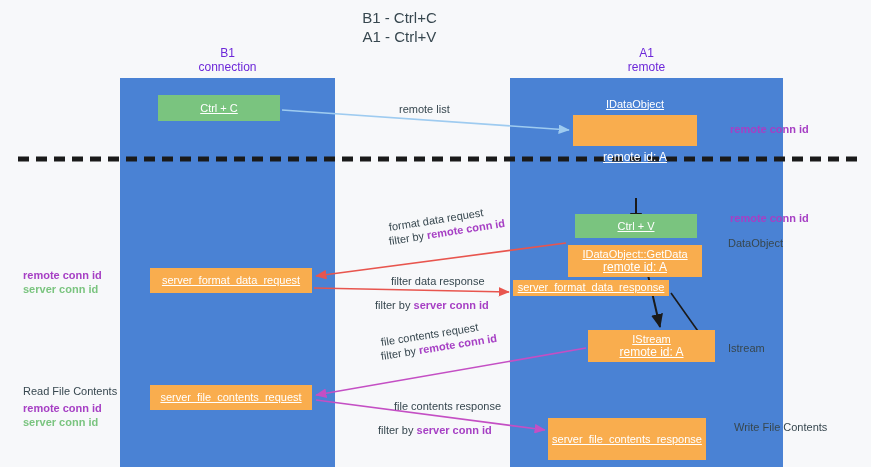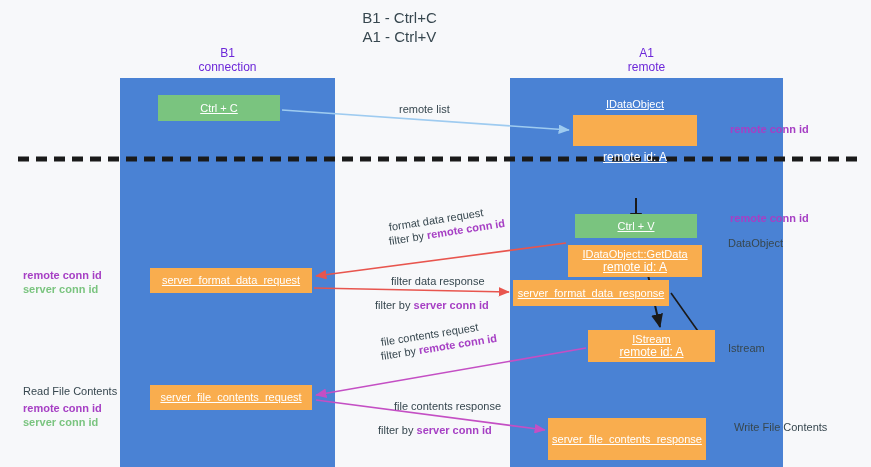--- a/index.html
+++ b/index.html
@@ -67,21 +67,21 @@
   }
   .node.green { background: #7ac47f; }
   .node.orange { background: #f9ad4e; }
   .node .sub { font-size: 12px; line-height: 13px; }
 
   #node-ctrl-c           { left: 158px; top: 95px;  width: 122px; height: 26px; }
   #node-idataobject      { left: 573px; top: 115px; width: 124px; height: 31px; gap: 40px; }
   #node-ctrl-v           { left: 575px; top: 173px; width: 122px; height: 24px; margin-top: 41px; }
   #node-getdata          { left: 568px; top: 229px; width: 134px; height: 32px; margin-top: 16px; }
   #node-fmt-req          { left: 150px; top: 268px; width: 162px; height: 25px; }
-  #node-fmt-resp         { left: 513px; top: 280px; width: 156px; height: 26px; }
+  #node-fmt-resp         { left: 513px; top: 280px; width: 156px; height: 16px; justify-content: flex-end; }
   #node-istream          { left: 588px; top: 330px; width: 127px; height: 32px; }
   #node-file-req         { left: 150px; top: 385px; width: 162px; height: 25px; }
   #node-file-resp        { left: 548px; top: 418px; width: 158px; height: 42px; }
 
   
   .annot {
     position: absolute;
     font-size: 11px;
     line-height: 14px;
     color: #37474f;

